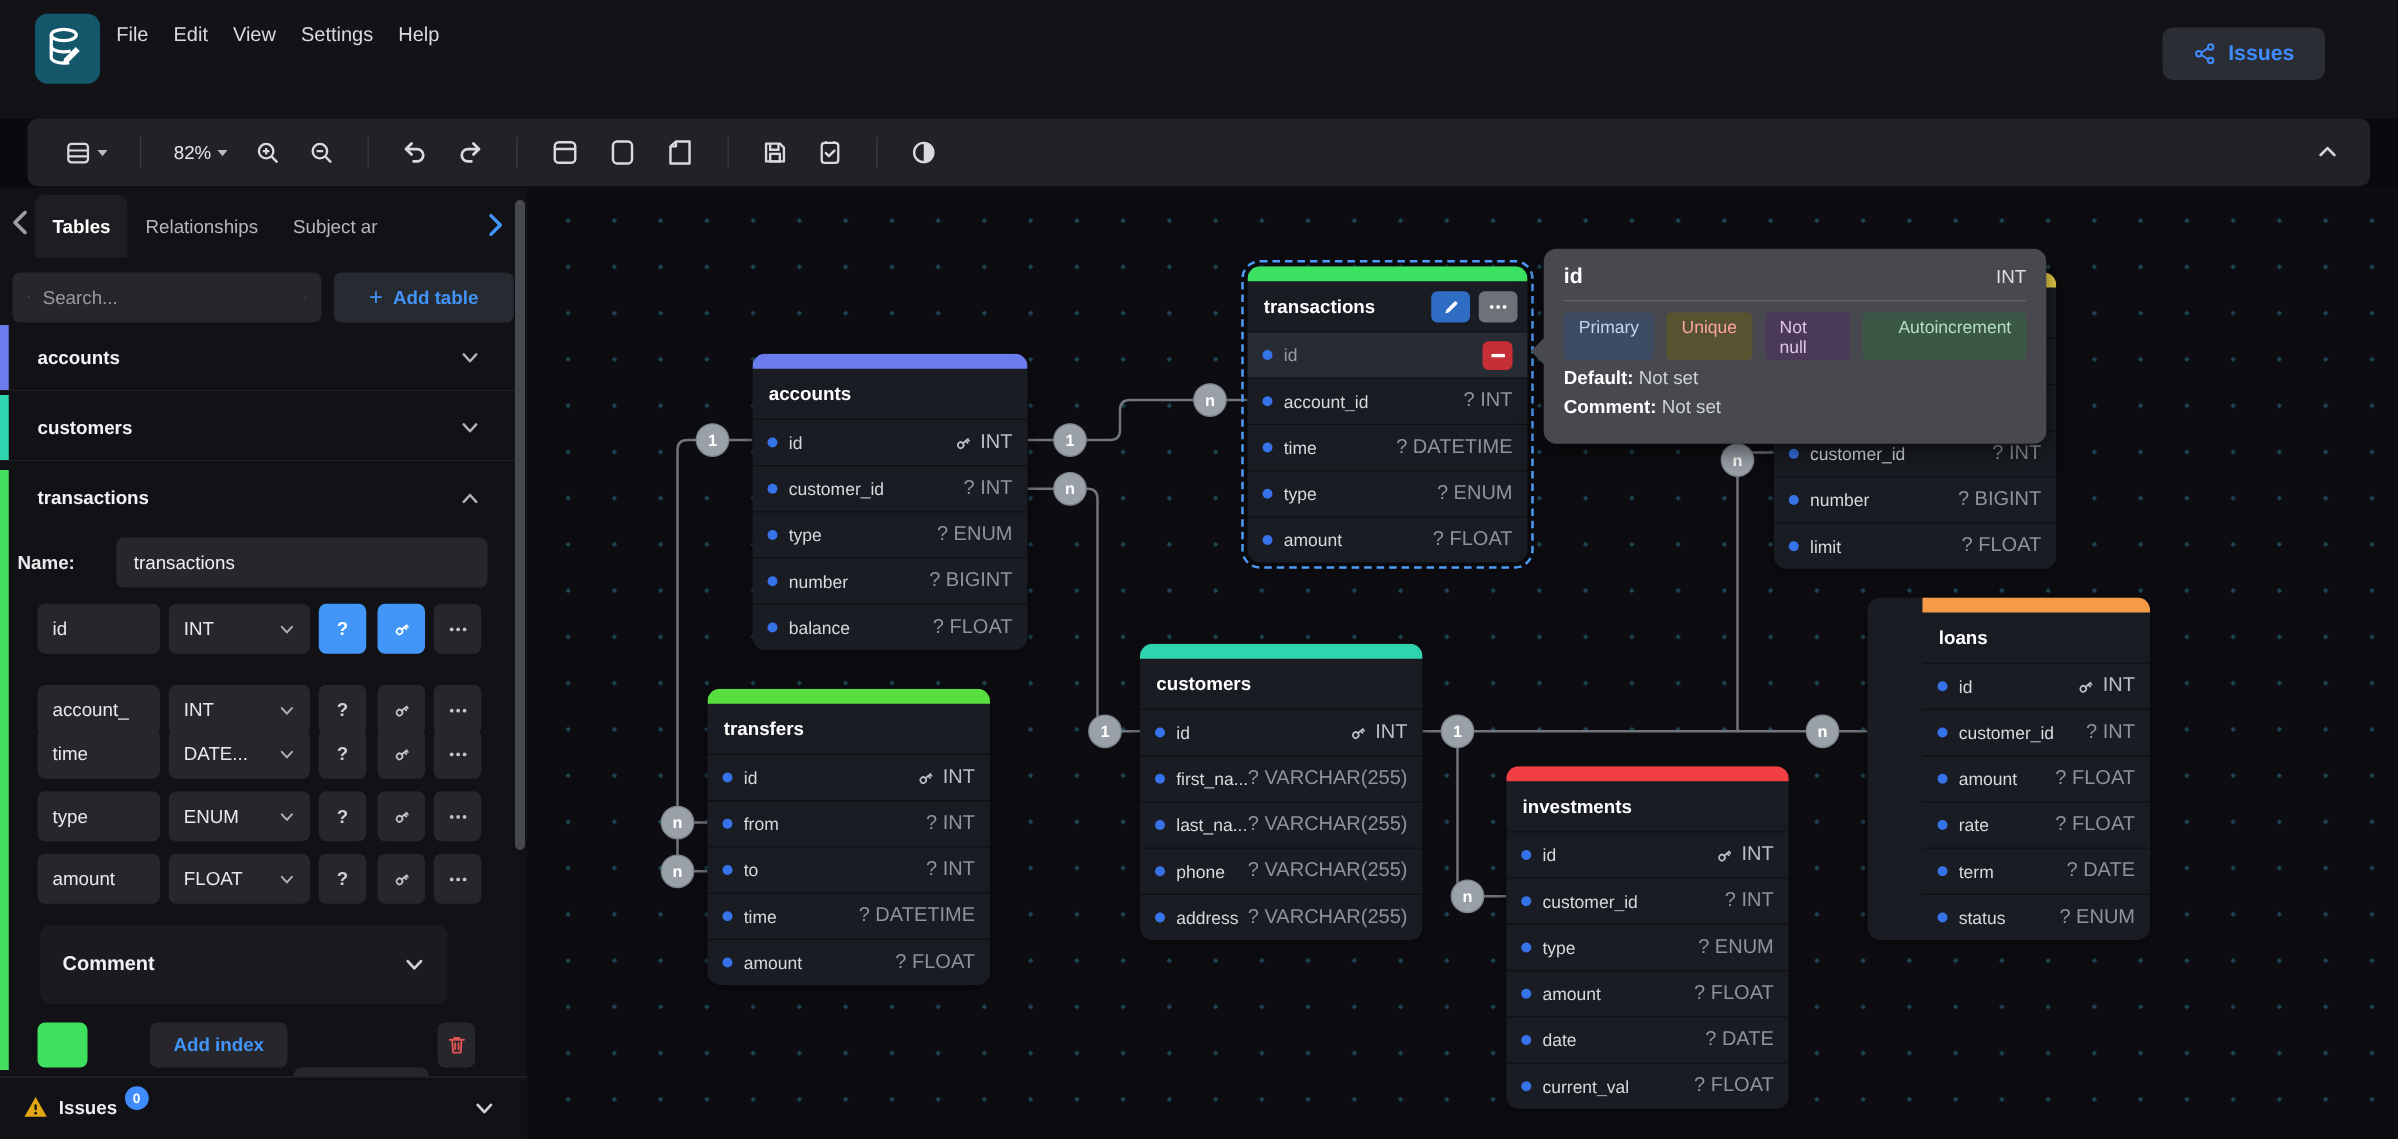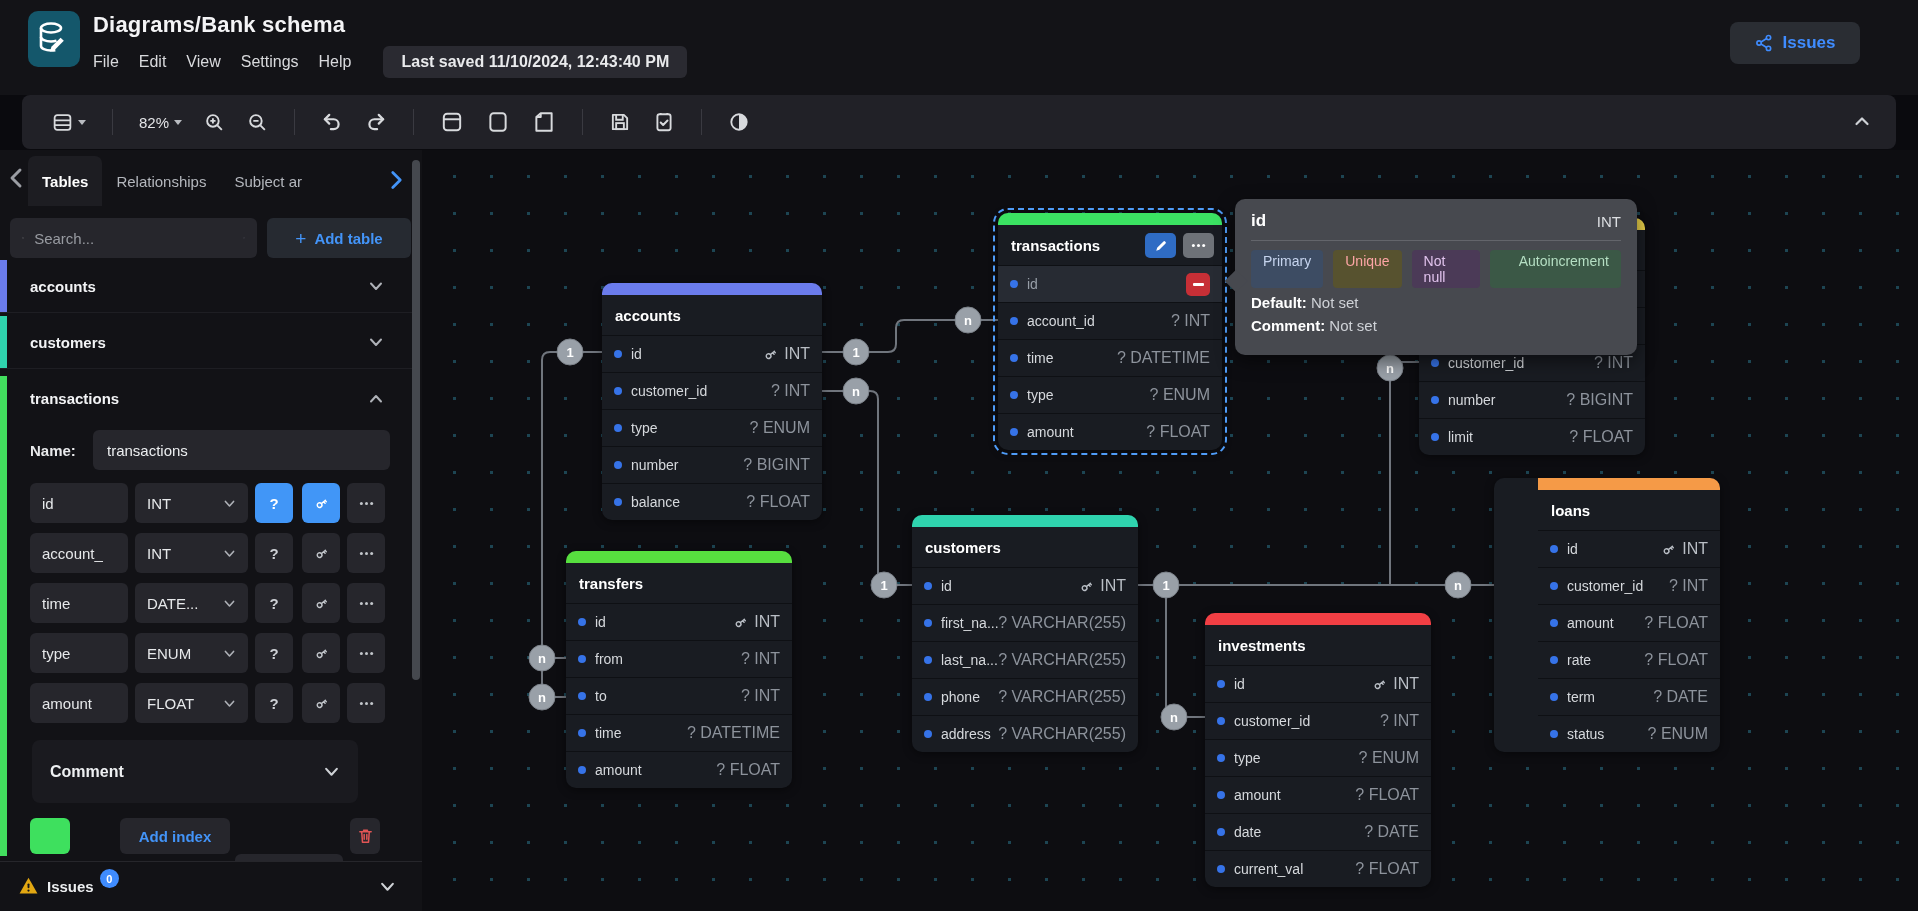--- a/index.html
+++ b/index.html
@@ -52,21 +52,21 @@
 
   .acc-item { position:absolute; left:0; width:412px; height:53px; display:flex; align-items:center;
     border-bottom:1px solid #1e1e23; cursor:pointer; }
   .acc-bar { position:absolute; left:0; top:0; width:7px; height:100%; }
   .acc-name { margin-left:30px; font-size:15px; font-weight:700; color:#f2f3f5; }
   .acc-chevron { position:absolute; right:28px; color:#aeb1b7; }
 
   .tx-body { position:absolute; left:0; top:280px; width:412px; }
   .tx-green-bar { position:absolute; left:0; top:226px; width:7px; height:480px; }
   .name-row { position:absolute; left:0; top:0; }
-  .name-label { position:absolute; left:30px; top:12px; font-size:15px; font-weight:700; color:#e8e9eb; }
+  .name-label { position:absolute; left:14px; top:12px; font-size:15px; font-weight:700; color:#e8e9eb; }
   .name-input { position:absolute; left:93px; top:0; width:297px; height:40px; background:#26262c;
     border:none; border-radius:6px; color:#eceef0; font-size:15px; padding:0 14px; font-family:inherit; outline:none; }
   .field-row { position:absolute; left:0; height:40px; }
   .f-name { position:absolute; left:30px; width:98px; height:40px; background:#26262c; border-radius:6px;
     display:flex; align-items:center; padding:0 12px; font-size:15px; color:#e6e8ea; }
   .f-type { position:absolute; left:135px; width:113px; height:40px; background:#26262c; border-radius:6px;
     display:flex; align-items:center; justify-content:space-between; padding:0 12px; font-size:15px; color:#e6e8ea; cursor:pointer; }
   .f-null { position:absolute; left:255px; width:38px; height:40px; border-radius:6px; background:#26262c;
     border:none; color:#cdd0d5; font-size:15px; font-weight:700; font-family:inherit; cursor:pointer; }
   .f-key { position:absolute; left:302px; width:38px; height:40px; border-radius:6px; background:#26262c;
@@ -142,29 +142,27 @@
 <header class="app-header">
   <div class="logo">
     <svg width="34" height="38" viewBox="0 0 34 38">
       <ellipse cx="14" cy="8" rx="10" ry="4.5" fill="none" stroke="#fff" stroke-width="2.6"></ellipse>
       <path d="M4 8v18c0 2.5 4.5 4.5 10 4.5 1.5 0 3-.15 4.3-.4" fill="none" stroke="#fff" stroke-width="2.6"></path>
       <path d="M4 17c0 2.5 4.5 4.5 10 4.5 2 0 3.9-.25 5.5-.7" fill="none" stroke="#fff" stroke-width="2.6"></path>
       <path d="M30 17 20 27l-1.5 5 5-1.5 10-10z" fill="#fff" transform="translate(-4,2) scale(.92)"></path>
     </svg>
   </div>
   <div class="title-block">
-    <div class="page-title">Diagrams/Bank schema</div>
     <div class="menu-row" id="menu-bar">
 
     <span class="menu-item">File</span>
         <span class="menu-item">Edit</span>
         <span class="menu-item">View</span>
         <span class="menu-item">Settings</span>
         <span class="menu-item">Help</span>
-        <span class="last-saved">Last saved 11/10/2024, 12:43:40 PM</span>
       </div>
   </div>
   <button class="share-btn">
     <svg width="18" height="18" viewBox="0 0 20 20">
       <circle cx="4.5" cy="10" r="2.4" fill="none" stroke="currentColor" stroke-width="1.8"></circle>
       <circle cx="15" cy="4" r="2.4" fill="none" stroke="currentColor" stroke-width="1.8"></circle>
       <circle cx="15" cy="16" r="2.4" fill="none" stroke="currentColor" stroke-width="1.8"></circle>
       <path d="M6.7 8.9 12.9 5M6.7 11.1l6.2 3.9" stroke="currentColor" stroke-width="1.8"></path>
     </svg>
     <span>Issues</span>
@@ -340,21 +338,21 @@
             </svg>
           </button>
           <button class="f-more">
             <svg width="15" height="5" viewBox="0 0 16 5">
               <circle cx="2.5" cy="2.5" r="1.6" fill="currentColor"></circle>
               <circle cx="8" cy="2.5" r="1.6" fill="currentColor"></circle>
               <circle cx="13.5" cy="2.5" r="1.6" fill="currentColor"></circle>
             </svg>
           </button>
         </div>
-        <div class="field-row" style="top: 103px; width: 408px;">
+        <div class="field-row" style="top: 118px; width: 408px;">
           <div class="f-name">account_</div>
           <div class="f-type">
             <span>INT</span>
             <svg width="13" height="13" viewBox="0 0 16 16" style="color:#aeb1b7">
               <path d="M3 5.5 8 11l5-5.5" fill="none" stroke="currentColor" stroke-width="2" stroke-linecap="round" stroke-linejoin="round"></path>
             </svg>
           </div>
           <button class="f-null">?</button>
           <button class="f-key">
             <svg width="15" height="15" viewBox="0 0 18 18" style="transform:rotate(-40deg)">

